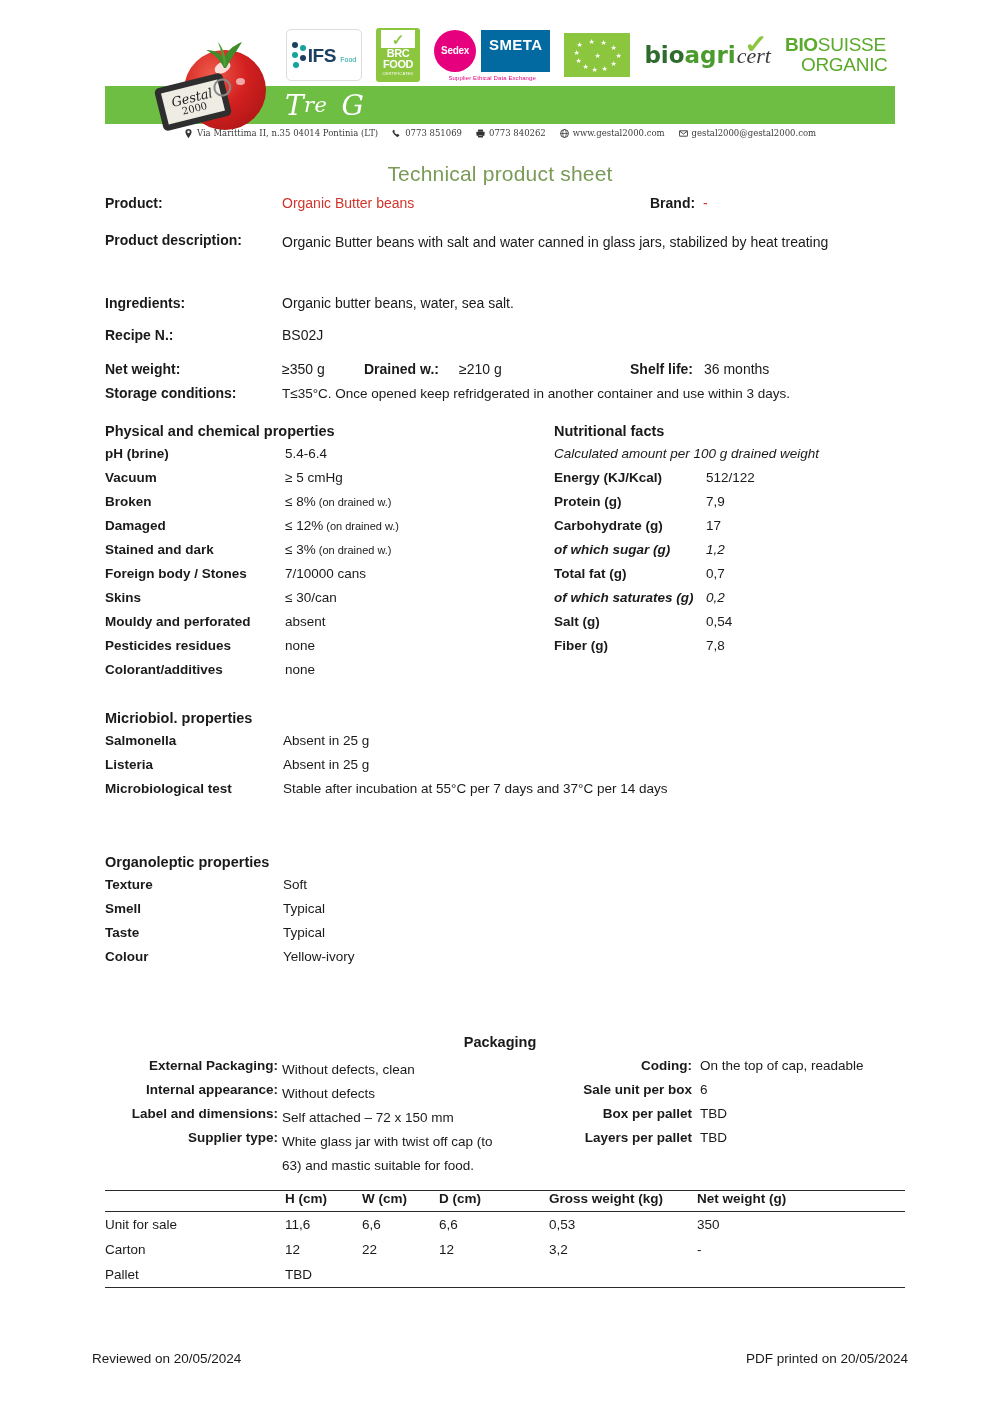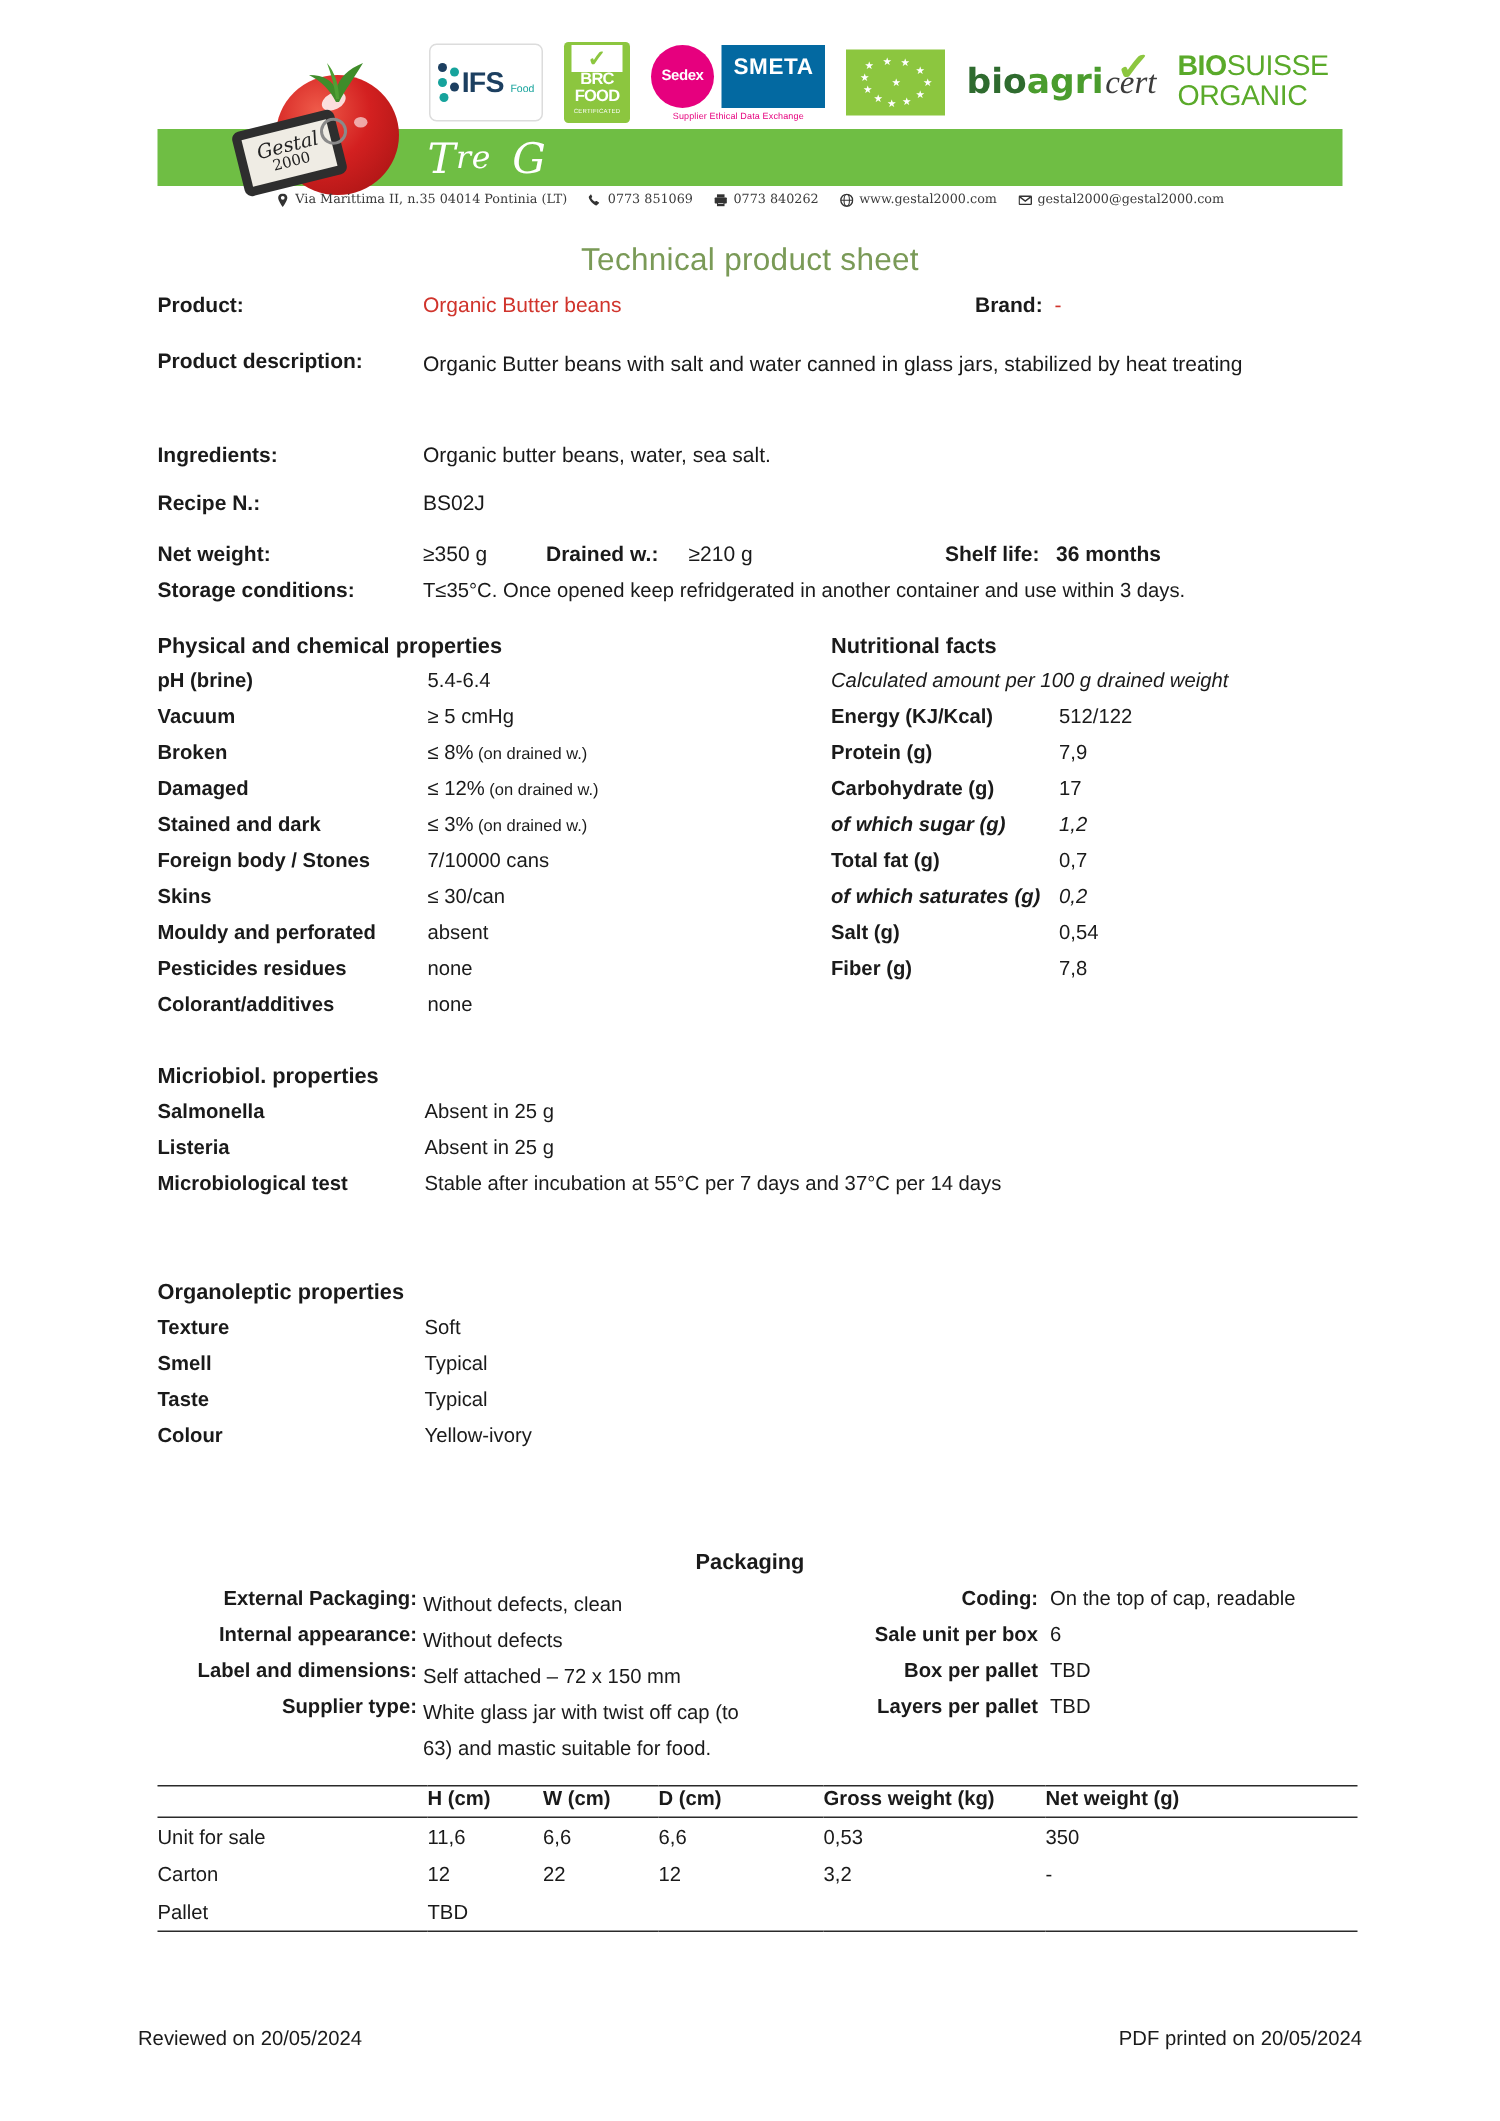--- a/index.html
+++ b/index.html
@@ -118,21 +118,21 @@
     position: absolute; right: 4px; top: -13px;
     color: #8cc63f; font-size: 26px; font-weight: bold;
     transform: scaleX(1.1);
   }
 
   
   .biosuisse { line-height: 1.05; }
   .bs-l1 { font-size: 19px; letter-spacing: -0.3px;}
   .bs-l1 b { color: #5aaa2a; font-weight: bold;}
   .bs-l1 span { color: #5aaa2a; font-weight: normal;}
-  .bs-l2 { font-size: 19px; color: #5aaa2a; letter-spacing: -0.3px;}
+  .bs-l2 { font-size: 19px; color: #5aaa2a; letter-spacing: -0.3px; margin-left: 16px;}
 
   
   .green-band {
     position: absolute;
     left: 105px; top: 86px;
     width: 790px; height: 38px;
     background: #6fbe44;
   }
   .tagline {
     position: absolute;
@@ -231,21 +231,21 @@
   .ingr-label { left: 105px; top: 294px; font-weight: bold; font-size: 14px;}
   .ingr-value { left: 282px; top: 294px; font-size: 14px;}
   .recipe-label { left: 105px; top: 326px; font-weight: bold; font-size: 14px;}
   .recipe-value { left: 282px; top: 326px; font-size: 14px;}
 
   .nw-label { left: 105px; top: 360px; font-weight: bold; font-size: 14px;}
   .nw-value { left: 282px; top: 360px; font-size: 14px;}
   .dw-label { left: 364px; top: 360px; font-weight: bold; font-size: 14px;}
   .dw-value { left: 459px; top: 360px; font-size: 14px;}
   .sl-label { left: 630px; top: 360px; font-weight: bold; font-size: 14px;}
-  .sl-value { left: 704px; top: 360px; font-size: 14px; font-weight: bold;}
+  .sl-value { left: 704px; top: 360px; font-size: 14px;}
   .stor-label { left: 105px; top: 384px; font-weight: bold; font-size: 14px;}
   .stor-value { left: 282px; top: 384px; font-size: 13.5px;}
 
   
   .sec-head {
     position: absolute; font-weight: bold; font-size: 14.5px;
   }
   .pc-head { left: 105px; top: 423px; }
   .nf-head { left: 554px; top: 423px; }
   .mb-head { left: 105px; top: 710px; }

